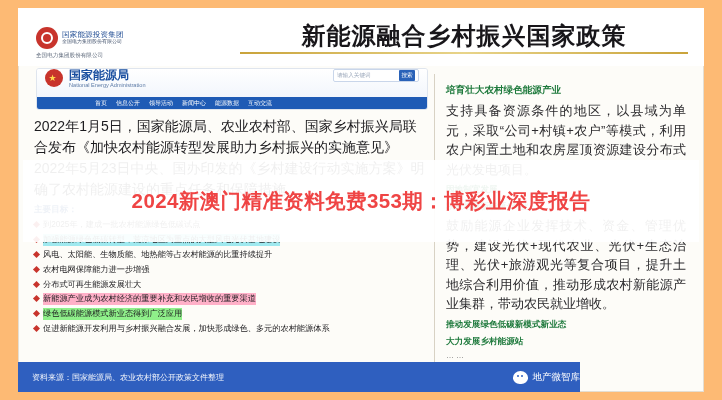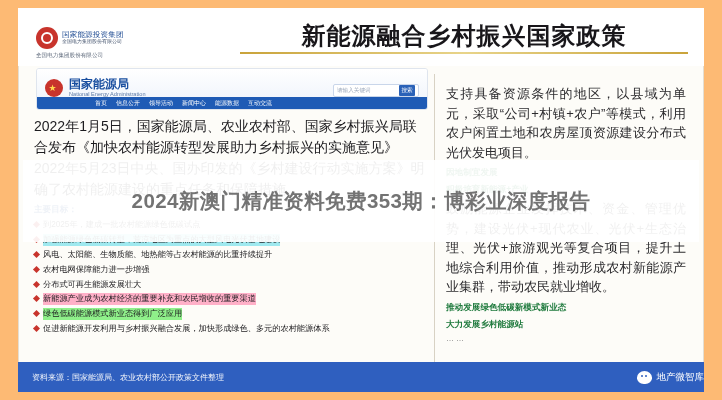--- a/index.html
+++ b/index.html
@@ -118,21 +118,21 @@
     border: 1px solid #dfe5ee;
     border-radius: 3px;
     overflow: hidden;
   }
   .site-head {
     position: absolute;
     left: 0; top: 0;
     width: 390px; height: 28px;
     background: linear-gradient(180deg,#ffffff,#f2f6fc);
     display: flex;
-    align-items: flex-end;
+    align-items: flex-start;
   }
   .site-emblem {
     margin-left: 8px;
     width: 18px; height: 18px;
     border-radius: 50%;
     background: #c8342c;
     position: relative;
     flex: none;
   }
   .site-emblem::after {
@@ -279,21 +279,21 @@
   .r-dots {
     font-size: 8px;
     color: #6b6a6d;
     letter-spacing: 2px;
   }
 
   
   .bottom-bar {
     position: absolute;
     left: 18px; top: 362px;
-    width: 686px; height: 30px;
+    width: 562px; height: 30px;
     background: #2f5fbf;
     display: flex;
     align-items: center;
     font-family: Liberation Serif, serif;
   }
   .bb-left {
     margin-left: 14px;
     font-size: 8px;
     color: #ffffff;
     opacity: .95;
@@ -338,21 +338,21 @@
     display: flex;
     align-items: center;
     justify-content: center;
     box-sizing: border-box;
   }
   .overlay-text {
     width: 600px;
     text-align: center;
     font-size: 20.5px;
     font-weight: bold;
-    color: #737373;
+    color: #ef4444;
     line-height: 1.42;
     letter-spacing: .4px;
   }
 </style>
 </head>
 <body>
 
 <div id="stage">
 
   <div class="poster">
@@ -427,20 +427,21 @@
       </div>
       <div class="bullet-row">
         <span class="dot"></span>
         <span>促进新能源开发利用与乡村振兴融合发展，加快形成绿色、多元的农村能源体系</span>
       </div>
     </div>
 
     <div class="v-divider"></div>
 
     <div class="right-col">
+      <div class="r-head">培育壮大农村绿色能源产业</div>
 
       <p class="r-para">支持具备资源条件的地区，以县域为单元，采取“公司+村镇+农户”等模式，利用农户闲置土地和农房屋顶资源建设分布式光伏发电项目。</p>
       <div class="r-sub">因地制宜发展</div>
 
       <div class="r-sub">积极培育新能源+产业</div>
       <p class="r-para">鼓励能源企业发挥技术、资金、管理优势，建设光伏+现代农业、光伏+生态治理、光伏+旅游观光等复合项目，提升土地综合利用价值，推动形成农村新能源产业集群，带动农民就业增收。</p>
       <div class="r-sub">推动发展绿色低碳新模式新业态</div>
 
       <div class="r-sub">大力发展乡村能源站</div>
       <div class="r-dots">……</div>

